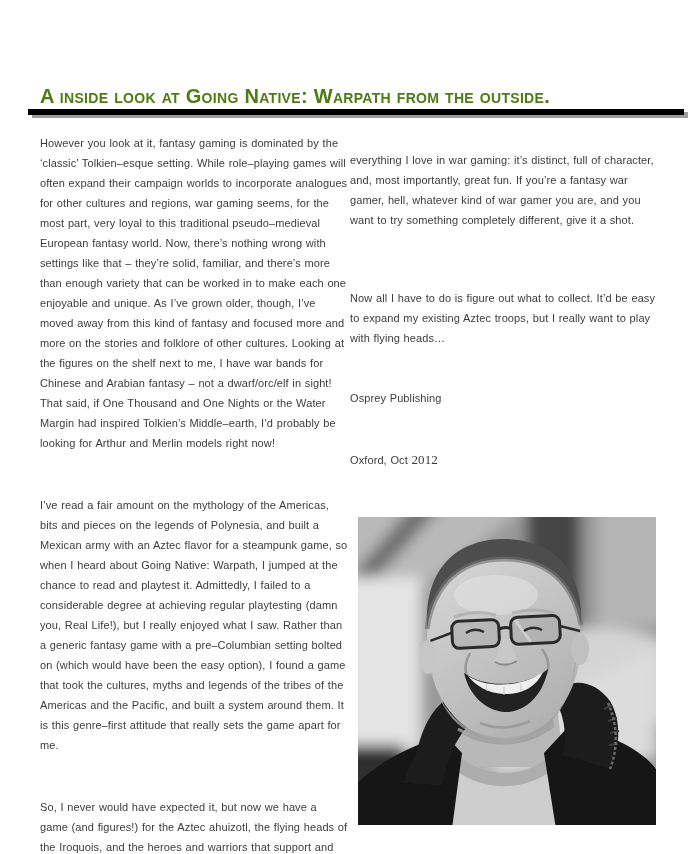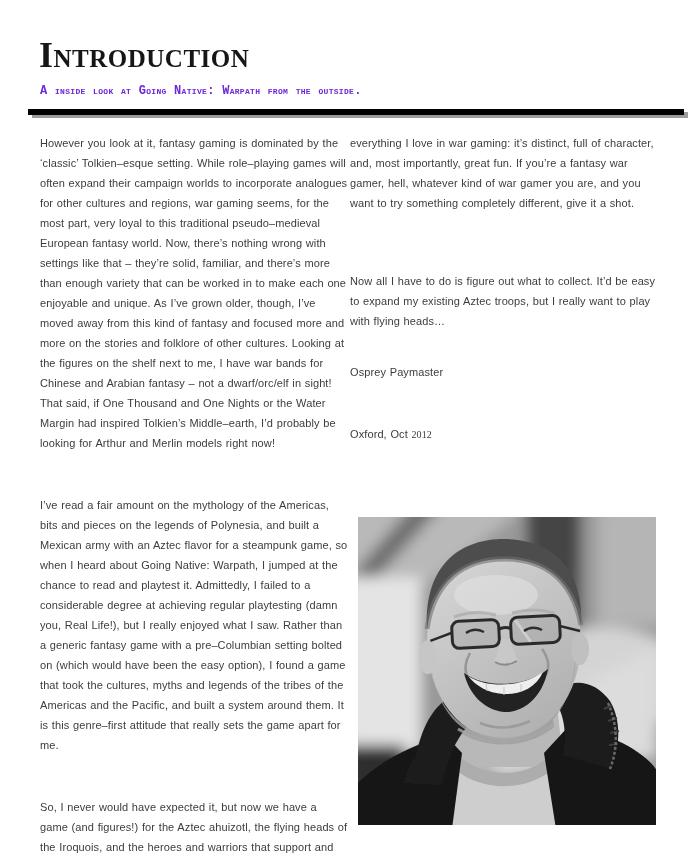--- a/index.html
+++ b/index.html
@@ -12,66 +12,65 @@
   .page{position:absolute;inset:0;background:var(--page-bg);}
 
   .doc-title{
     position:absolute;left:39px;top:36px;
     font-family:"Liberation Serif","DejaVu Serif",serif;
     font-variant:small-caps;font-weight:bold;font-size:36px;line-height:1.1;
     color:var(--heading);letter-spacing:0.5px;
   }
   .doc-subtitle{
     position:absolute;left:40px;top:84px;
-    font-family:Liberation Mono, monospace;
-    font-variant:small-caps;font-weight:bold;font-size:12px;line-height:1.2;
-    color:#6d28d9;letter-spacing:0.3px;
+    font-family:Liberation Sans, sans-serif;
+    font-variant:small-caps;font-weight:bold;font-size:20px;line-height:1.2;
+    color:#4d7c0f;letter-spacing:0.3px;
   }
   .rule{
     position:absolute;left:28px;top:109px;width:656px;height:6px;
     background:var(--rule);box-shadow:4px 3px 0 var(--rule-shadow);
   }
 
   .col{position:absolute;top:133px;font-size:11px;line-height:20px;color:var(--text);
        letter-spacing:0.1px;word-spacing:0.5px;}
   .col-left{left:40px;width:308px;}
   .col-right{left:350px;width:313px;}
   .col p{margin:0 0 42px 0;}
-  .col-right p.para-0{margin-bottom:58px;}
-  .col-right p.para-1{margin-bottom:31px;}
+  .col-right p.para-0{margin-bottom:58px;margin-top:17px;}
+  .col-right p.para-1{margin-bottom:40px;}
   .sig-line{margin:0 0 15px 0;}
-  .sig-year{font-family:"Liberation Serif","DejaVu Serif",serif;font-size:10px;}
+  .sig-year{font-family:"Liberation Serif","DejaVu Serif",serif;font-size:13px;}
 
   .photo{
     position:absolute;left:358px;top:517px;width:298px;height:308px;overflow:hidden;
     background:#9a9a9a;
   }
   .photo svg{display:block;width:100%;height:100%;}
 </style>
 </head>
 <body>
 
 <div class="page">
 
-  <h1 class="doc-title">Introduction</h1>
 
   <div class="doc-subtitle">A inside look at Going Native: Warpath from the outside.</div>
 
   <div class="rule"></div>
 
   <div class="col col-left">
     <p class="para-0">However you look at it, fantasy gaming is dominated by the ‘classic’ Tolkien–esque setting. While role–playing games will often expand their campaign worlds to incorporate analogues for other cultures and regions, war gaming seems, for the most part, very loyal to this traditional pseudo–medieval European fantasy world. Now, there’s nothing wrong with settings like that – they’re solid, familiar, and there’s more than enough variety that can be worked in to make each one enjoyable and unique. As I’ve grown older, though, I’ve moved away from this kind of fantasy and focused more and more on the stories and folklore of other cultures. Looking at the figures on the shelf next to me, I have war bands for Chinese and Arabian fantasy – not a dwarf/orc/elf in sight! That said, if One Thousand and One Nights or the Water Margin had inspired Tolkien’s Middle–earth, I’d probably be looking for Arthur and Merlin models right now!</p>
     <p class="para-1">I’ve read a fair amount on the mythology of the Americas, bits and pieces on the legends of Polynesia, and built a Mexican army with an Aztec flavor for a steampunk game, so when I heard about Going Native: Warpath, I jumped at the chance to read and playtest it. Admittedly, I failed to a considerable degree at achieving regular playtesting (damn you, Real Life!), but I really enjoyed what I saw. Rather than a generic fantasy game with a pre–Columbian setting bolted on (which would have been the easy option), I found a game that took the cultures, myths and legends of the tribes of the Americas and the Pacific, and built a system around them. It is this genre–first attitude that really sets the game apart for me.</p>
     <p class="para-2">So, I never would have expected it, but now we have a game (and figures!) for the Aztec ahuizotl, the flying heads of the Iroquois, and the heroes and warriors that support and oppose them – all credit to Paymaster Games for taking a chance and doing something so different. Going Native: Warpath is</p>
   </div>
 
   <div class="col col-right">
     <p class="para-0">everything I love in war gaming: it’s distinct, full of character, and, most importantly, great fun. If you’re a fantasy war gamer, hell, whatever kind of war gamer you are, and you want to try something completely different, give it a shot.</p>
     <p class="para-1">Now all I have to do is figure out what to collect. It’d be easy to expand my existing Aztec troops, but I really want to play with flying heads…</p>
-    <p class="sig-line">Osprey Paymaster</p>
+    <p class="sig-line">Osprey Publishing</p>
     <p class="sig-line"><span>Oxford, Oct </span><span class="sig-year">2012</span></p>
   </div>
 
   <div class="photo" role="img" aria-label="Black-and-white photo of a smiling man with glasses and a shaved head, wearing a dark zip-up jacket over a light t-shirt, in front of blurred shelves">
     <svg viewBox="0 0 298 308" xmlns="http://www.w3.org/2000/svg" preserveAspectRatio="none">
       <defs>
         <filter id="bb" x="-20%" y="-20%" width="140%" height="140%">
             <feGaussianBlur stdDeviation="7"></feGaussianBlur>
           </filter>
         <filter id="sb" x="-20%" y="-20%" width="140%" height="140%">

